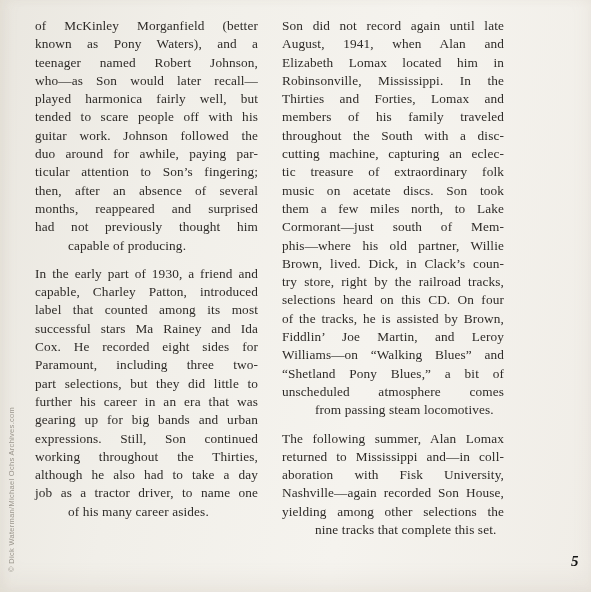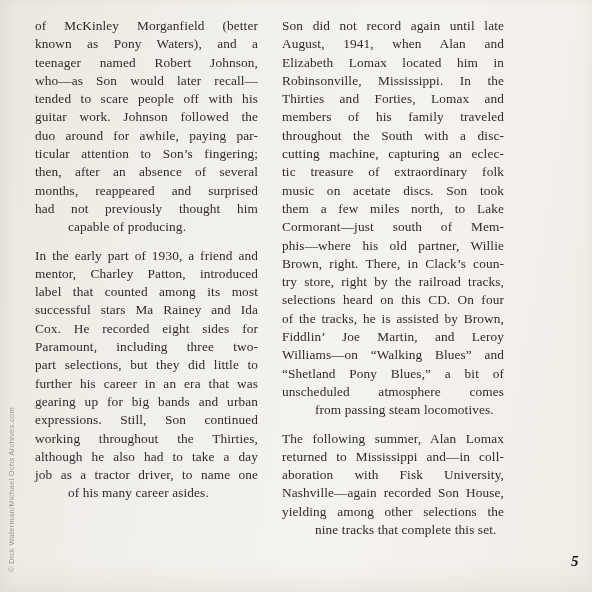--- a/index.html
+++ b/index.html
@@ -2,28 +2,29 @@
 <html><head>
 <meta charset="utf-8">
 <style>
   html, body {
     margin: 0;
     padding: 0;
     background: #ffffff;
   }
   .page {
     position: relative;
-    width: 592px;
+    width: 548px;
     height: 592px;
     overflow: hidden;
     background: linear-gradient(100deg, #eae7e0 0%, #f1efe9 28%, #f5f3ee 62%, #f0ede7 100%);
     box-shadow: inset 0 -12px 20px rgba(165, 152, 128, 0.10),
                 inset 4px 0 10px rgba(165, 152, 128, 0.07);
     font-family: "Liberation Serif", serif;
     color: #2e2b28;
+    padding-left: 43px;
   }
   .column {
     position: absolute;
     top: 17px;
     font-size: 13.3px;
   }
   .column-left  { left: 35px;  width: 223px; }
   .column-right { left: 282px; width: 222px; }
   .paragraph { margin: 0 0 10px 0; }
   .line {
@@ -68,32 +69,33 @@
 
 <div class="page">
   <div class="credit">© Dick Waterman/Michael Ochs Archives.com</div>
 
   <div class="column column-left">
       <div class="paragraph">
         <div class="line">of McKinley Morganfield (better</div>
         <div class="line">known as Pony Waters), and a</div>
         <div class="line">teenager named Robert Johnson,</div>
         <div class="line">who—as Son would later recall—</div>
+        <div class="line">played harmonica fairly well, but</div>
         <div class="line">tended to scare people off with his</div>
         <div class="line">guitar work. Johnson followed the</div>
         <div class="line">duo around for awhile, paying par-</div>
         <div class="line">ticular attention to Son’s fingering;</div>
         <div class="line">then, after an absence of several</div>
         <div class="line">months, reappeared and surprised</div>
         <div class="line">had not previously thought him</div>
         <div class="line last">capable of producing.</div>
       </div>
       <div class="paragraph">
         <div class="line">In the early part of 1930, a friend and</div>
-        <div class="line">mentor, Charley Patton, introduced</div>
+        <div class="line">capable, Charley Patton, introduced</div>
         <div class="line">label that counted among its most</div>
         <div class="line">successful stars Ma Rainey and Ida</div>
         <div class="line">Cox. He recorded eight sides for</div>
         <div class="line">Paramount, including three two-</div>
         <div class="line">part selections, but they did little to</div>
         <div class="line">further his career in an era that was</div>
         <div class="line">gearing up for big bands and urban</div>
         <div class="line">expressions. Still, Son continued</div>
         <div class="line">working throughout the Thirties,</div>
         <div class="line">although he also had to take a day</div>
@@ -110,21 +112,21 @@
         <div class="line">Robinsonville, Mississippi. In the</div>
         <div class="line">Thirties and Forties, Lomax and</div>
         <div class="line">members of his family traveled</div>
         <div class="line">throughout the South with a disc-</div>
         <div class="line">cutting machine, capturing an eclec-</div>
         <div class="line">tic treasure of extraordinary folk</div>
         <div class="line">music on acetate discs. Son took</div>
         <div class="line">them a few miles north, to Lake</div>
         <div class="line">Cormorant—just south of Mem-</div>
         <div class="line">phis—where his old partner, Willie</div>
-        <div class="line">Brown, right. There, in Clack’s coun-</div>
+        <div class="line">Brown, lived. Dick, in Clack’s coun-</div>
         <div class="line">try store, right by the railroad tracks,</div>
         <div class="line">selections heard on this CD. On four</div>
         <div class="line">of the tracks, he is assisted by Brown,</div>
         <div class="line">Fiddlin’ Joe Martin, and Leroy</div>
         <div class="line">Williams—on “Walking Blues” and</div>
         <div class="line">“Shetland Pony Blues,” a bit of</div>
         <div class="line">unscheduled atmosphere comes</div>
         <div class="line last">from passing steam locomotives.</div>
       </div>
       <div class="paragraph">

